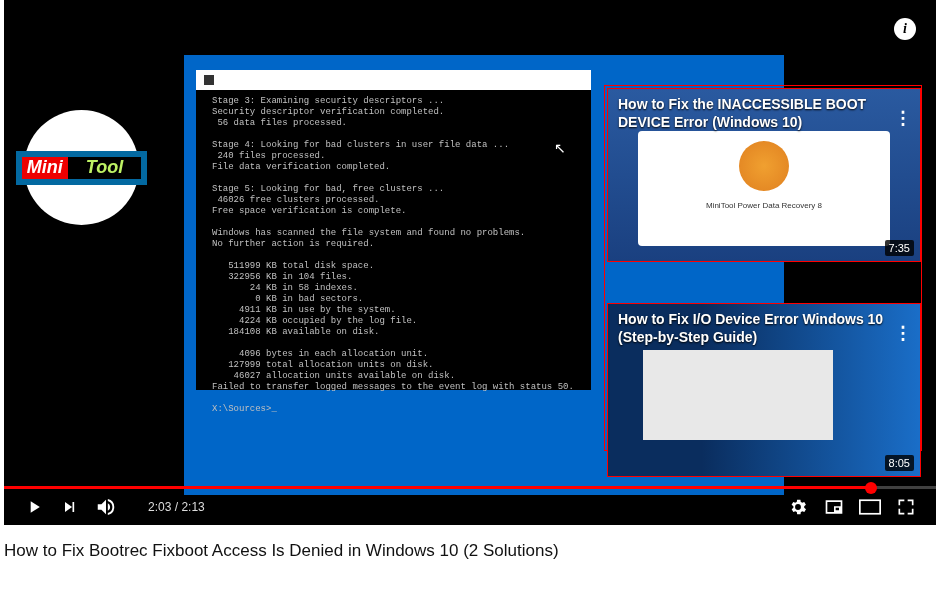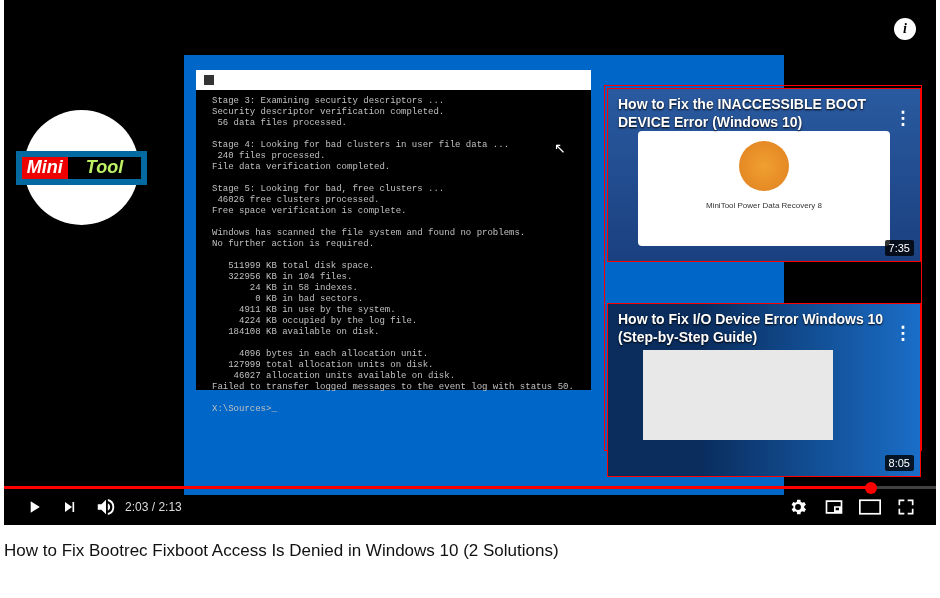--- a/index.html
+++ b/index.html
@@ -27,21 +27,21 @@
   .ec-duration { position: absolute; bottom: 5px; right: 6px; background: rgba(0,0,0,0.8); color: #fff; font-size: 11px; padding: 2px 4px; border-radius:2px;}
   .ec2-big { position: absolute; bottom: 18px; left: 10px; font-size: 24px; color: #fff; font-family: Arial; }
   .ec2-box { position:absolute; top:46px; left:35px; width:190px; height:90px; background:#e8e8e8;}
   .info-badge { position: absolute; top: 18px; right: 20px; width: 22px; height: 22px; border-radius: 50%; background: #fff; color: #000; display: flex; align-items: center; justify-content: center; font-family: Georgia, serif; font-style: italic; font-weight: bold; font-size: 14px; cursor: pointer; }
   .mouse-cursor { position: absolute; left: 550px; top: 140px; color: #fff; font-size: 14px; pointer-events:none;}
   .progress-bar { position: absolute; left: 0; width: 100%; bottom: 36px; height: 3px; background: rgba(255,255,255,0.25); }
   .progress-played { height: 100%; background: #f00; width: 93%; position:relative;}
   .progress-thumb { position:absolute; right:-6px; top:-4.5px; width:12px; height:12px; background:#f00; border-radius:50%;}
   .controls { position: absolute; bottom: 0; left: 0; right: 0; height: 36px; display: flex; align-items: center; color: #fff; padding: 0 12px; }
   .ctrl-btn { width: 36px; height: 36px; display: flex; align-items: center; justify-content: center; cursor: pointer; fill: #fff; }
-  .time-display { font-size: 12px; margin-left: 1px; color: #ddd; }
+  .time-display { font-size: 12px; margin-left: 24px; color: #ddd; }
   .spacer { flex: 1; }
   .video-title { padding: 16px 0 6px 4px; font-size: 17px; color: #111; }
 </style>
 </head>
 <body>
 
 <div class="player">
   <div class="video-area">
 
     <div class="blue-screen"></div>

